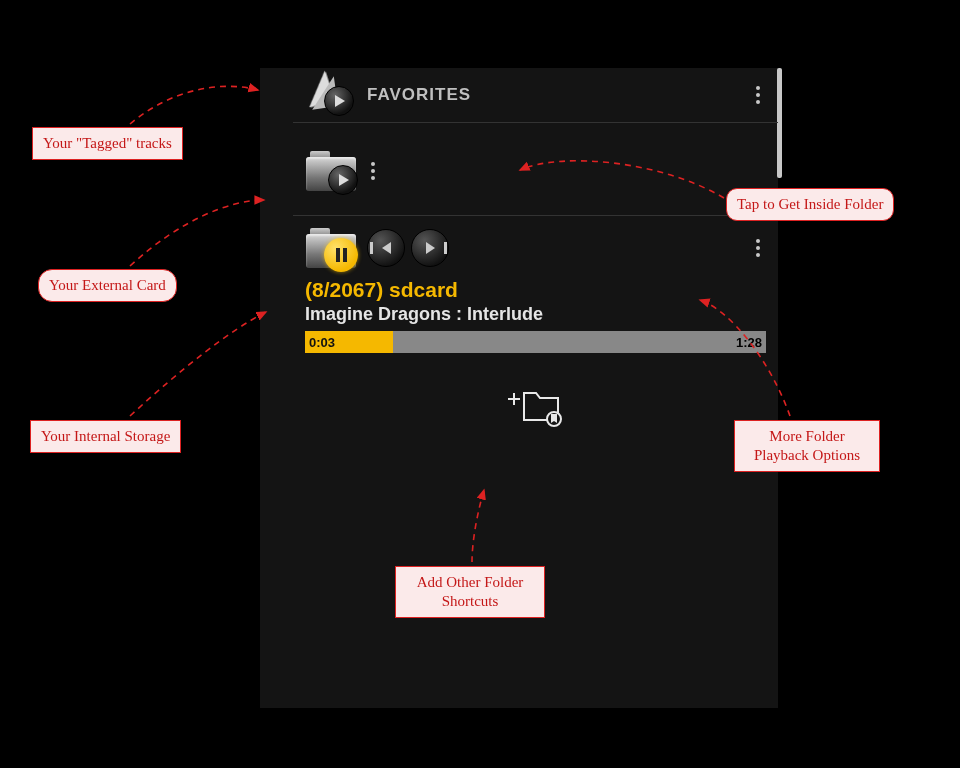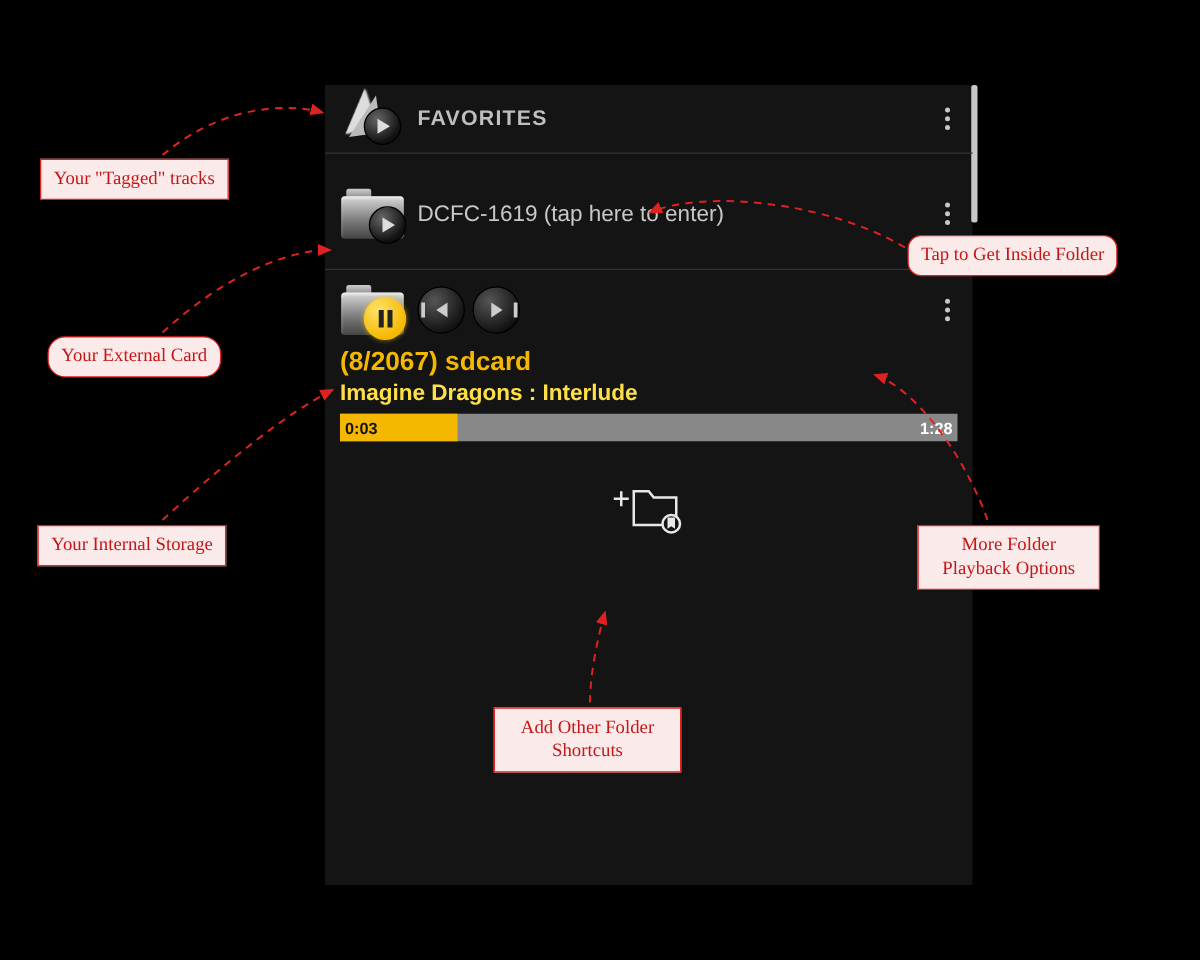--- a/index.html
+++ b/index.html
@@ -12,20 +12,21 @@
     overflow: hidden;
   }
   .phone {
     position: absolute;
     left: 260px;
     top: 68px;
     width: 518px;
     height: 640px;
     background: #141414;
     color: #ccc;
+    padding-left: 33px;
   }
   .row {
     display: flex;
     align-items: center;
     padding: 6px 8px;
     border-bottom: 1px solid #333;
     position: relative;
   }
   .icon-cell {
     width: 60px;
@@ -147,34 +148,34 @@
     position:relative;
   }
   .ctrl-btn .next::before{
     content:'';position:absolute;right:-12px;top:-6px;
     width:3px;height:12px;background:#ccc;
   }
   .np-text {
     padding: 6px 12px 0 12px;
   }
   .np-count { color:#f5b800; font-size:21px; font-weight:bold; }
-  .np-track { color:#fde047; font-size:18px; font-weight:bold; margin-top:2px;}
+  .np-track { color:#e5e5e5; font-size:18px; font-weight:bold; margin-top:2px;}
   .progress-wrap {
     margin: 6px 12px 0 12px;
     height:22px;
     background:#888;
     position:relative;
     display:flex;align-items:center;
   }
   .progress-fill {
     position:absolute;left:0;top:0;height:100%;
     background:#f5b800;
   }
   .time-l { position:relative; z-index:1; font-size:13px; font-weight:bold; color:#111; padding-left:4px;}
-  .time-r { position:absolute; right:4px; font-size:13px; font-weight:bold; color:#ffffff;margin-left:13px;}
+  .time-r { position:absolute; right:4px; font-size:13px; font-weight:bold; color:#000000;margin-left:13px;}
   .add-folder {
     margin: 28px auto 0 auto;
     width:70px;height:48px;
     display:flex;align-items:center;justify-content:center;
     cursor:pointer;
     position:relative;
   }
   .add-folder svg { stroke:#e8e8e8; fill:none; stroke-width:2; }
   .scrollbar {
     position:absolute; right:-4px; top:0; width:5px; height:110px;
@@ -221,21 +222,20 @@
   <div class="row" style="padding-top:26px;padding-bottom:22px;">
     <div class="icon-cell">
       <div class="folder-icon">
         <div class="tab"></div>
           <div class="body"></div>
         <div class="play-disc">
             <div class="pt"></div>
           </div>
       </div>
     </div>
-    <div class="row-label">DCFC-1619 (tap here to enter)</div>
     <div class="menu-dots">
         <span></span>
         <span></span>
         <span></span>
       </div>
   </div>
 
   <div class="row now-row">
     <div class="icon-cell">
       <div class="folder-icon">

